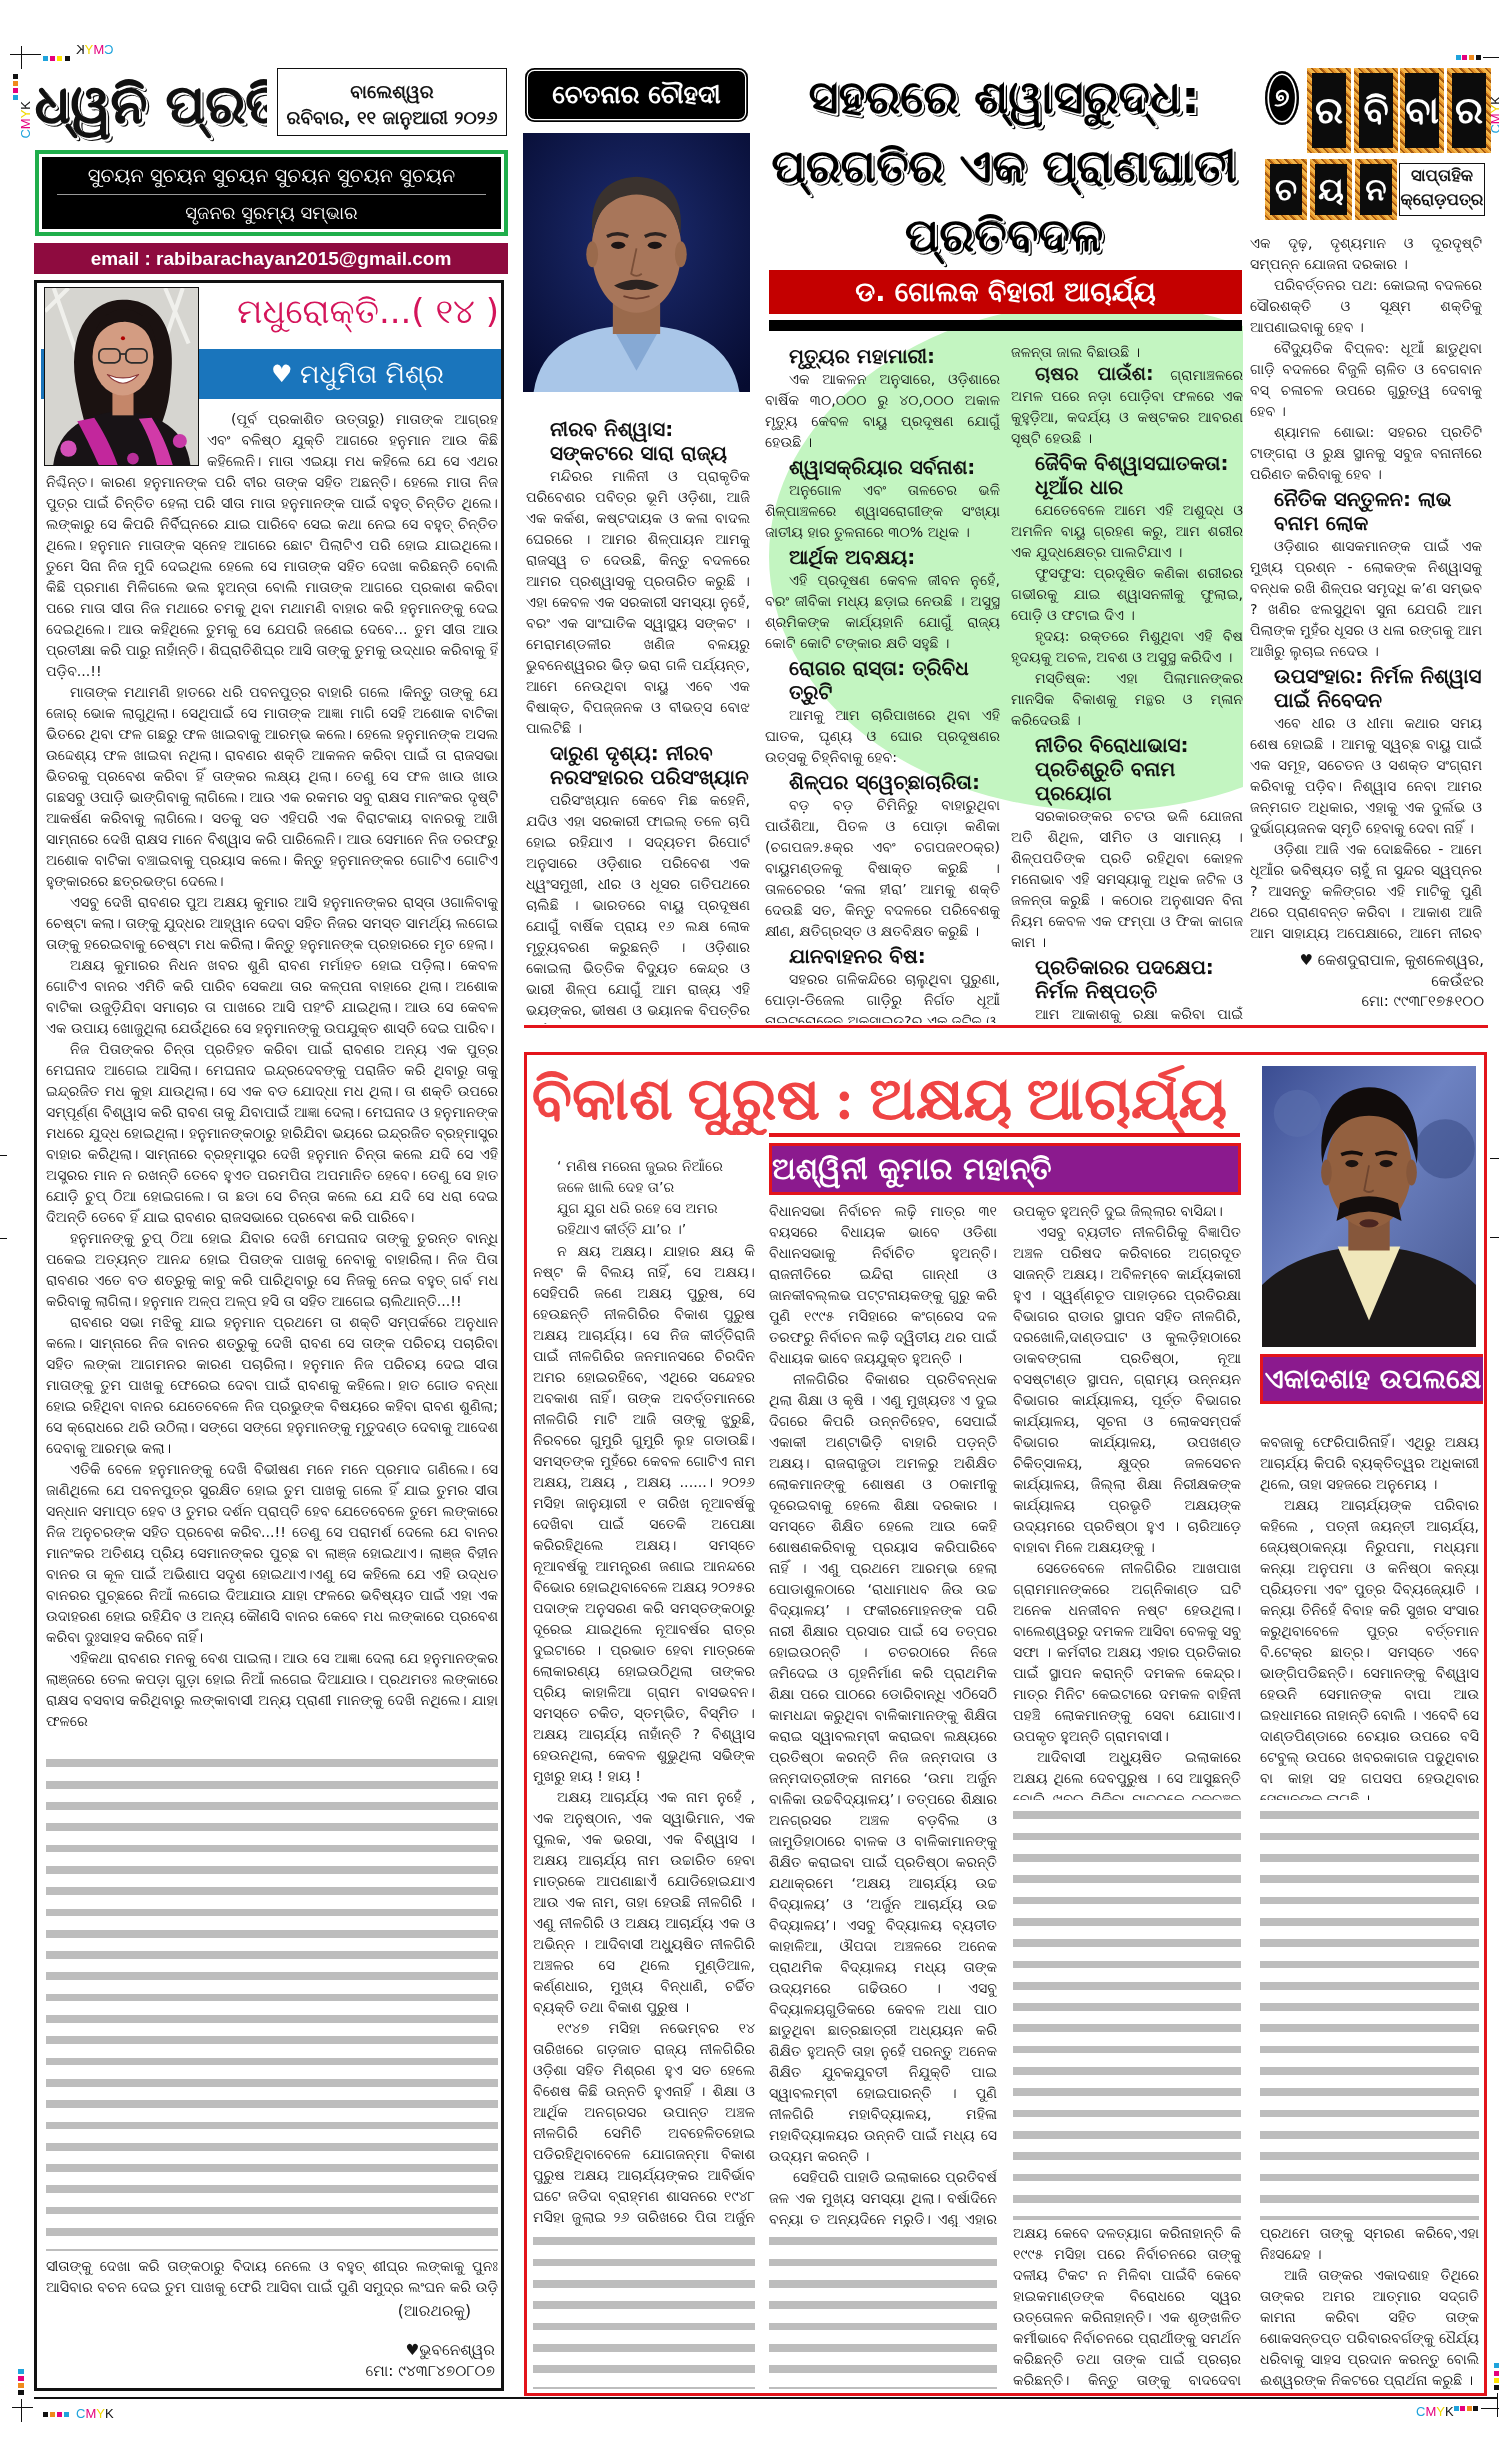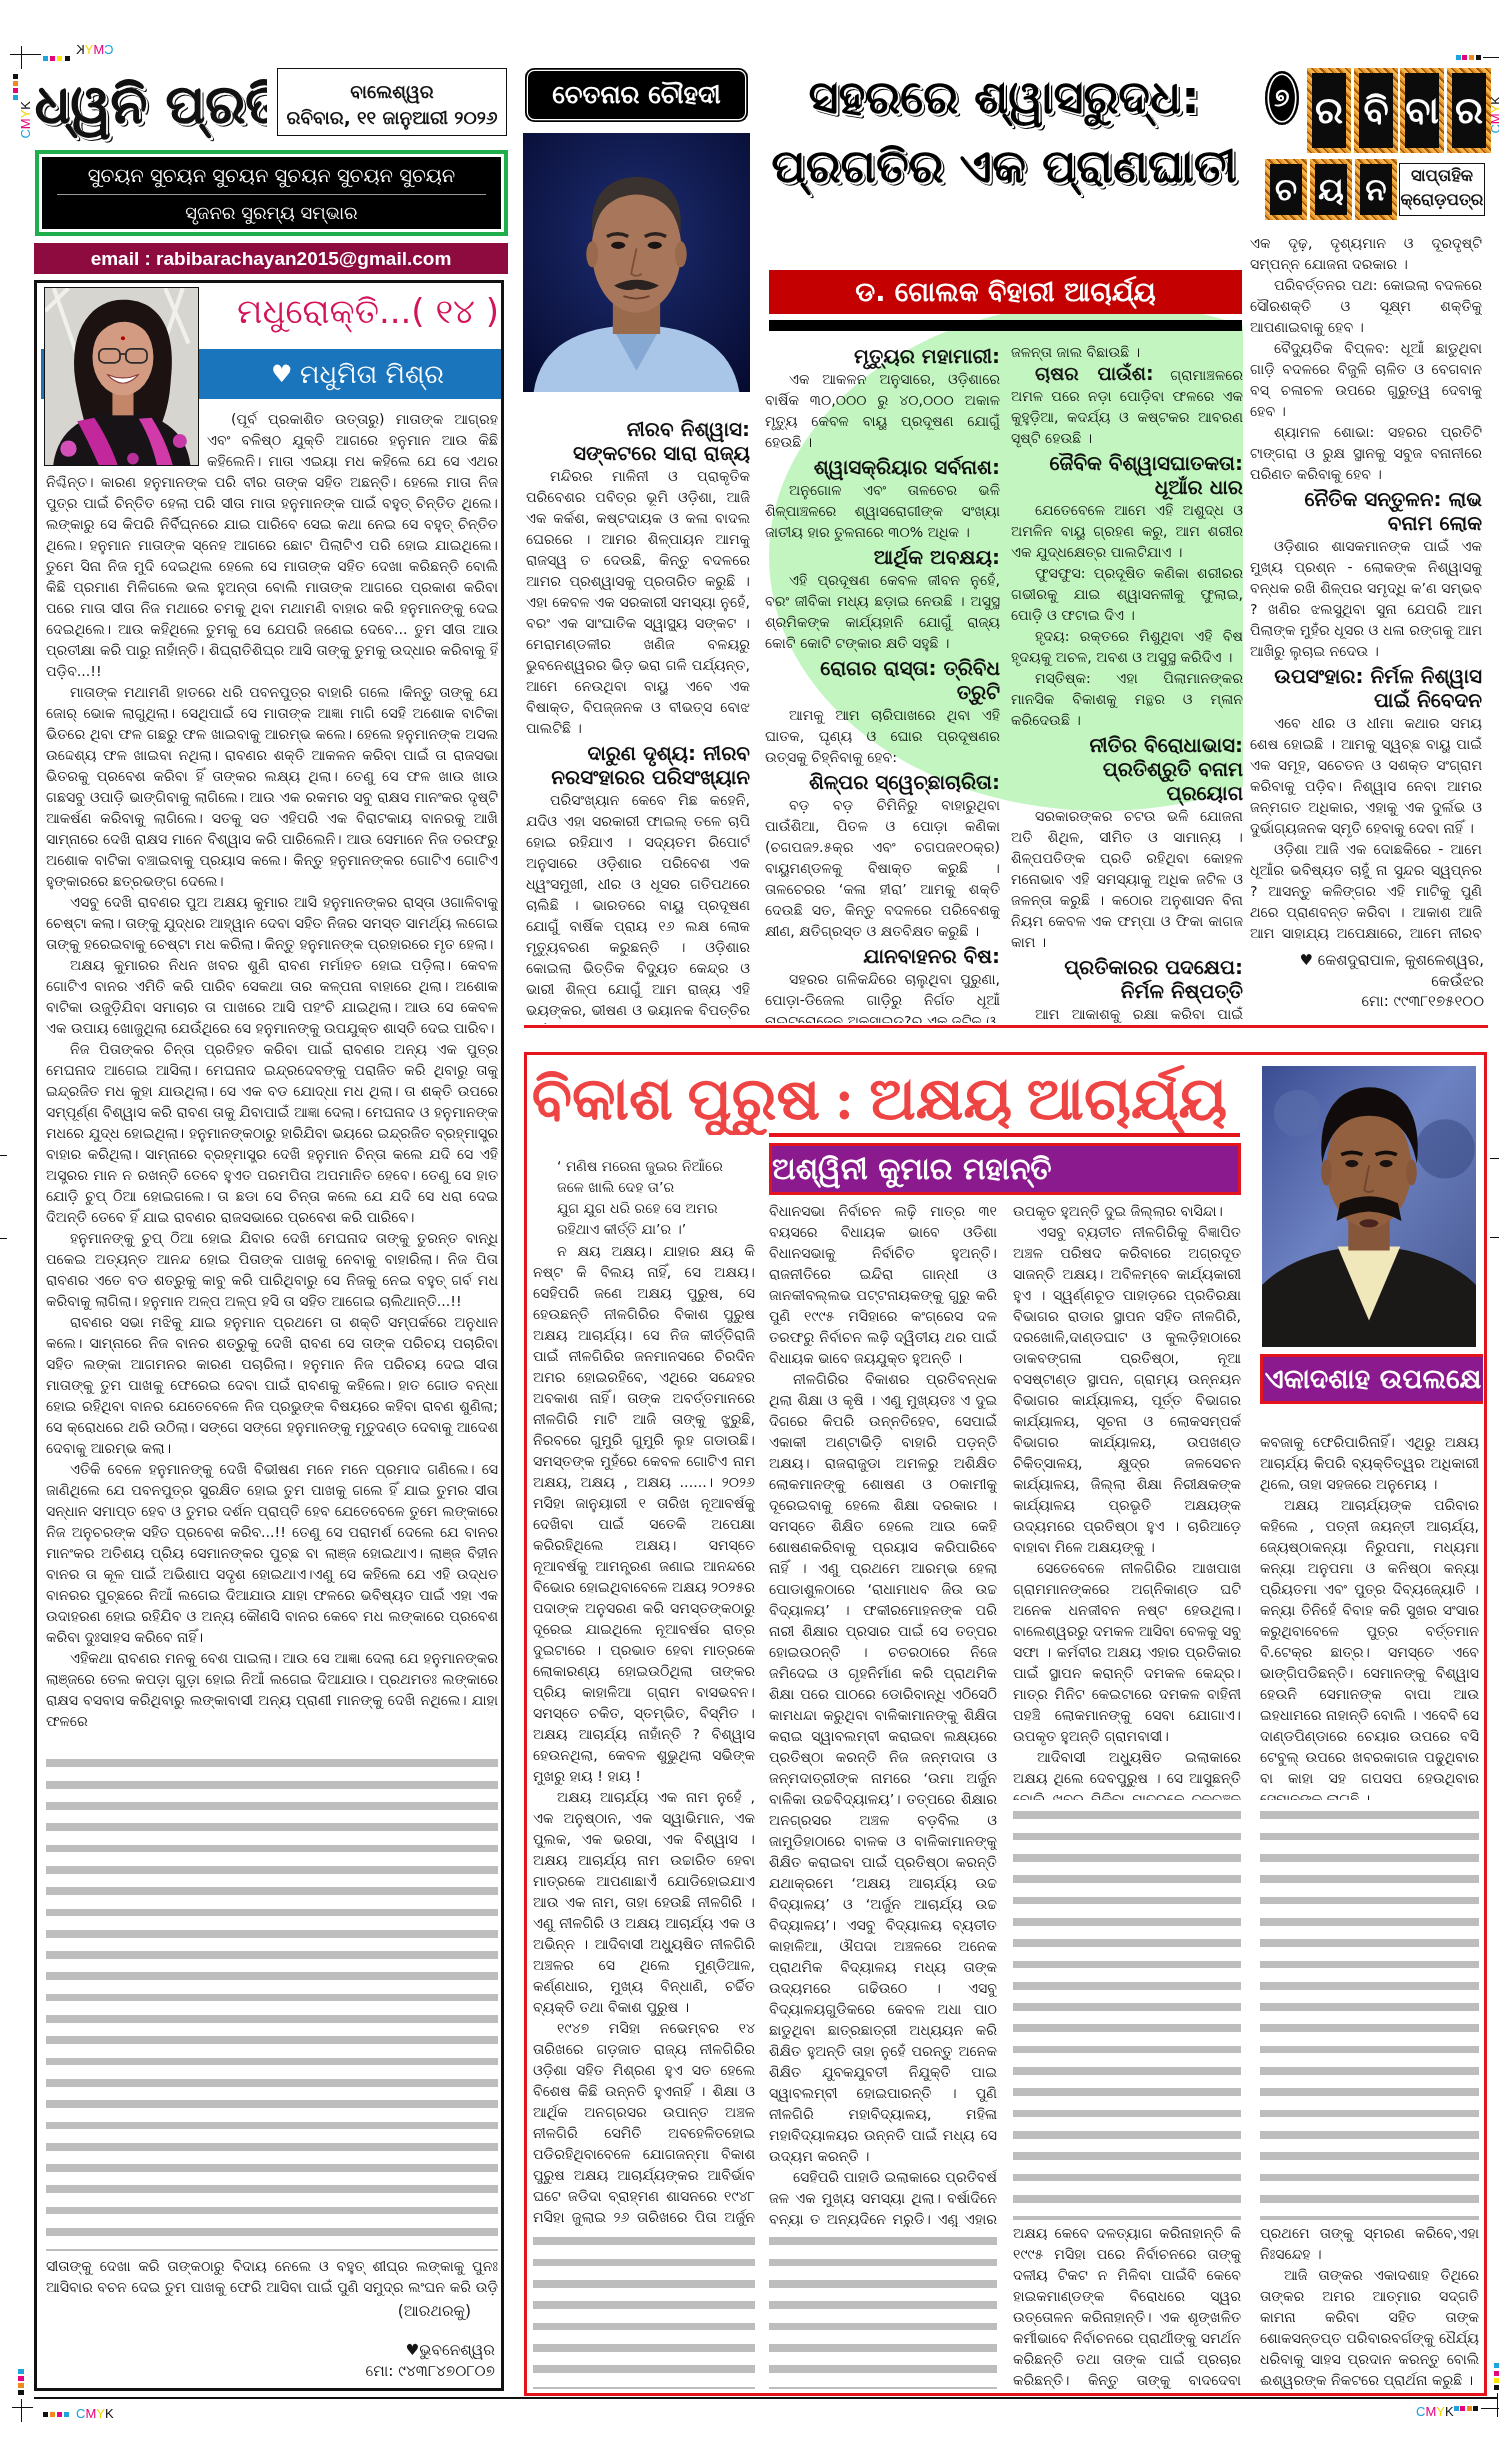--- a/index.html
+++ b/index.html
@@ -47,21 +47,21 @@
 .text-gap{background:repeating-linear-gradient(to bottom,transparent 0 6.5px,#bdbdbd 6.5px 14.2px,transparent 14.2px 21.3px);}
 
 .section-label{left:525px;top:68px;width:223px;height:54px;background:#000;border-radius:9.5px;color:#fff;font-weight:bold;font-size:25px;line-height:54px;text-align:center;white-space:nowrap;overflow:hidden;box-shadow:inset 0 0 0 1.8px #000,inset 0 0 0 3px #fff;}
 .photo1{left:523px;top:133px;width:227px;height:259px;}
 .headline{left:764px;top:63px;width:480px;text-align:center;font-weight:bold;font-size:46px;line-height:69px;color:#000;text-shadow:1.8px 1.8px 0 #fff,3px 3px 0 #000;}
 .headline div{white-space:nowrap;overflow:hidden;}
 .byline-red{left:769px;top:270px;width:473px;height:44px;background:var(--byline-red,#c40000);color:#fff;font-size:27px;font-weight:bold;line-height:44px;text-align:center;white-space:nowrap;overflow:hidden;z-index:3;}
 .green-clip{left:761px;top:308px;width:482px;height:509px;overflow:hidden;}
 .green-clip .ellipse{position:absolute;left:7.7px;top:-6px;width:666px;height:509px;border-radius:50%;background:var(--feature-bg-green,#c3f5c1);}
 .blackbar{left:769px;top:320px;width:473px;height:11.3px;background:#000;z-index:3;}
-.sub{font-weight:bold;font-size:20px;line-height:24px;padding-left:24px;margin:1.8px 0 1.2px 0;color:#111;text-align:right;}
+.sub{font-weight:bold;font-size:20px;line-height:24px;padding-left:24px;margin:1.8px 0 1.2px 0;color:#111;text-align:left;}
 .lead{font-weight:bold;font-size:19px;}
 .col-mid{left:526px;top:415px;width:224px;height:609px;overflow:hidden;}
 .col-a{left:765px;top:342px;width:235px;height:681px;overflow:hidden;}
 .col-b{left:1011px;top:342px;width:232px;height:681px;overflow:hidden;}
 .col-c{left:1250px;top:233px;width:232px;height:708px;overflow:hidden;}
 .feat-sig{right:16px;font-size:15px;line-height:20px;text-align:right;white-space:nowrap;}
 
 .tile{position:absolute;background:repeating-linear-gradient(45deg,#f2b54a 0 2.4px,#a65a10 2.4px 4.1px,#e8962a 4.1px 6px);}
 .tile .inner{position:absolute;left:5.3px;top:5.3px;right:5.3px;bottom:5.3px;background:#0c0c0c;color:#fff;display:flex;align-items:center;justify-content:center;font-weight:bold;overflow:hidden;}
 .pagenum{left:1265px;top:71px;width:34px;height:54px;border-radius:50%;background:#000;box-shadow:inset 0 0 0 2.4px #000,inset 0 0 0 4.1px #fff;color:#fff;font-weight:bold;font-size:25px;display:flex;align-items:center;justify-content:center;}
@@ -201,20 +201,21 @@
       <path d="M206 175 Q224 166 242 175" stroke="#2b2220" stroke-width="6" fill="none"></path>
     <ellipse cx="161" cy="190" rx="12" ry="6" fill="#1b1414"></ellipse>
       <ellipse cx="223" cy="190" rx="12" ry="6" fill="#1b1414"></ellipse>
     <path d="M192 195 L183 238 Q192 245 201 238" stroke="#7a4f38" stroke-width="3" fill="none"></path>
     <path d="M154 258 Q192 238 230 258 Q212 270 192 263 Q172 270 154 258 Z" fill="#2a2220"></path>
     <path d="M170 276 Q192 284 214 276" stroke="#6a3c2c" stroke-width="3" fill="none"></path>
   </svg>
   <div class="abs headline">
     <div>ସହରରେ ଶ୍ୱାସରୁଦ୍ଧ:</div>
     <div>ପ୍ରଗତିର ଏକ ପ୍ରାଣଘାତୀ</div>
+    <div>ପ୍ରତିବଦଳ</div>
   </div>
   <div class="abs green-clip">
       <div class="ellipse"></div>
     </div>
   <div class="abs byline-red">ଡ. ଗୋଲକ ବିହାରୀ ଆଚାର୍ଯ୍ୟ</div>
   <div class="abs blackbar"></div>
 
   <div class="abs col-mid body-text">
     <div class="sub">ନୀରବ ନିଶ୍ୱାସ: ସଙ୍କଟରେ ସାରା ରାଜ୍ୟ</div>
     <p>ମନ୍ଦିରର ମାଳିନୀ ଓ ପ୍ରାକୃତିକ ପରିବେଶର ପବିତ୍ର ଭୂମି ଓଡ଼ିଶା, ଆଜି ଏକ କର୍କଶ, କଷ୍ଟଦାୟକ ଓ କଳା ବାଦଲ ଘେରରେ । ଆମର ଶିଳ୍ପାୟନ ଆମକୁ ରାଜସ୍ୱ ତ ଦେଉଛି, କିନ୍ତୁ ବଦଳରେ ଆମର ପ୍ରଶ୍ୱାସକୁ ପ୍ରତାରିତ କରୁଛି । ଏହା କେବଳ ଏକ ସରକାରୀ ସମସ୍ୟା ନୁହେଁ, ବରଂ ଏକ ସାଂଘାତିକ ସ୍ୱାସ୍ଥ୍ୟ ସଙ୍କଟ । ମେରାମଣ୍ଡଳୀର ଖଣିଜ ବଳୟରୁ ଭୁବନେଶ୍ୱରର ଭିଡ଼ ଭରା ଗଳି ପର୍ଯ୍ୟନ୍ତ, ଆମେ ନେଉଥିବା ବାୟୁ ଏବେ ଏକ ବିଷାକ୍ତ, ବିପଜ୍ଜନକ ଓ ବୀଭତ୍ସ ବୋଝ ପାଲଟିଛି ।</p>

